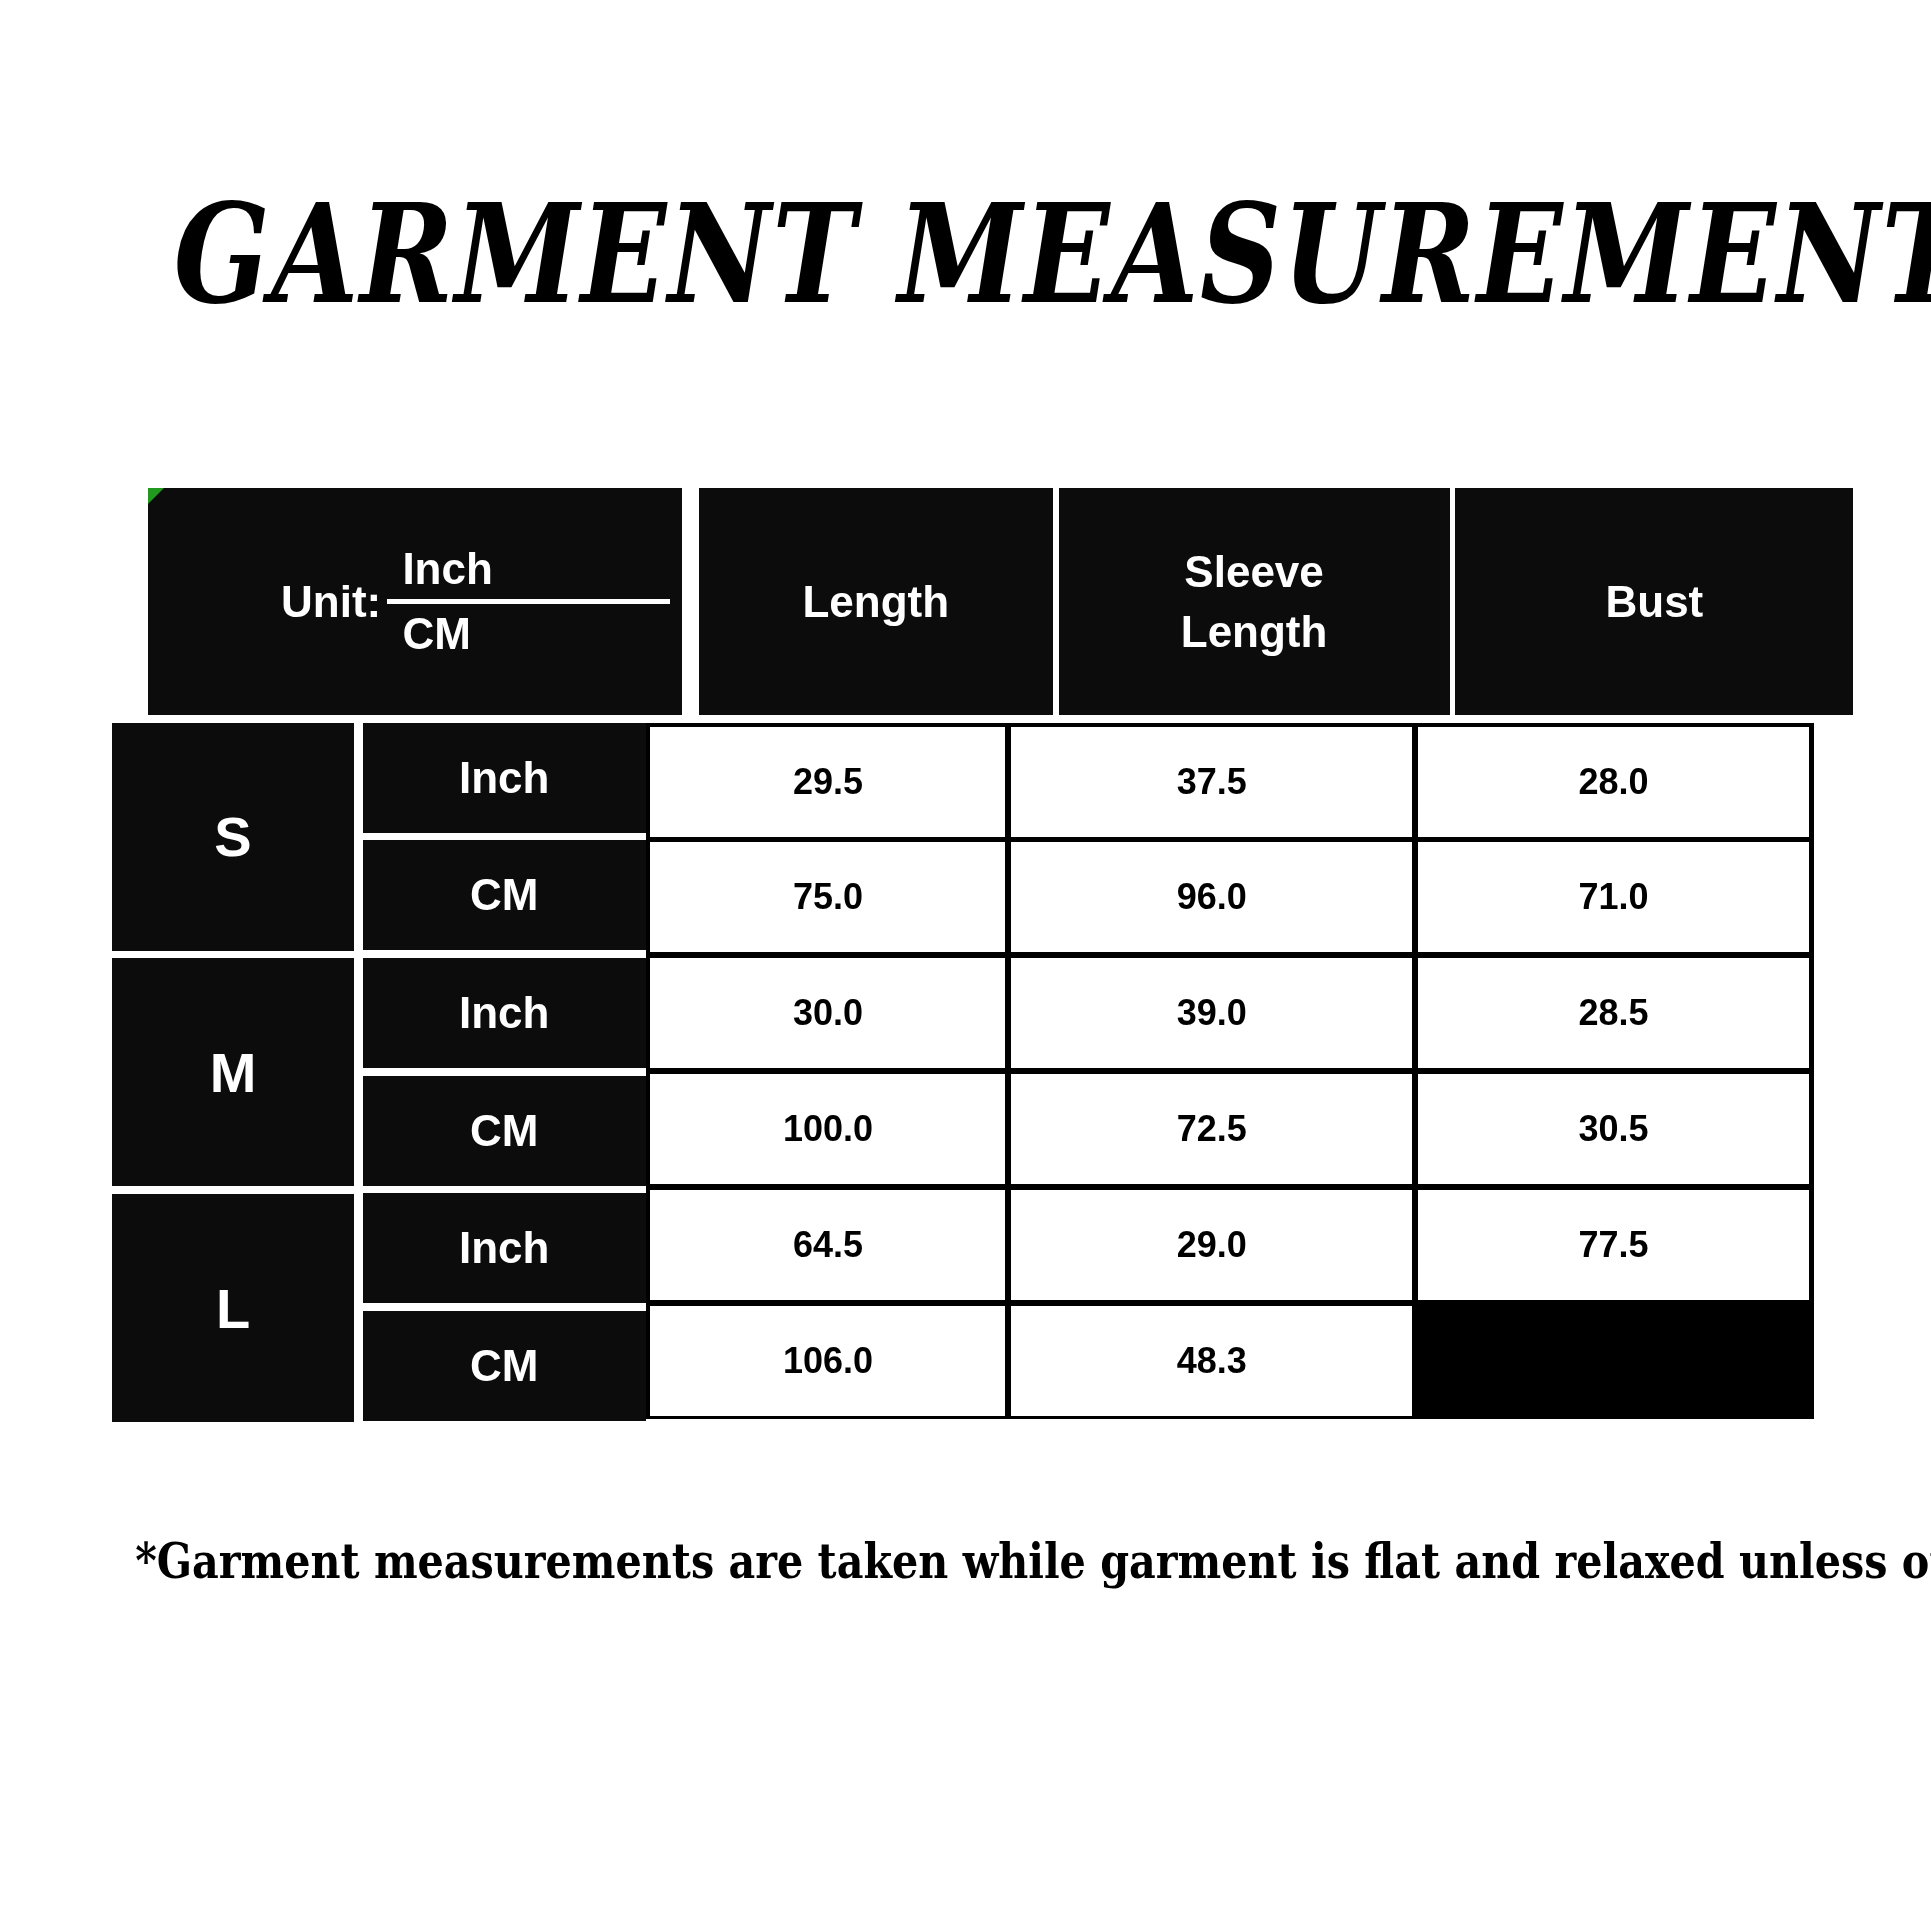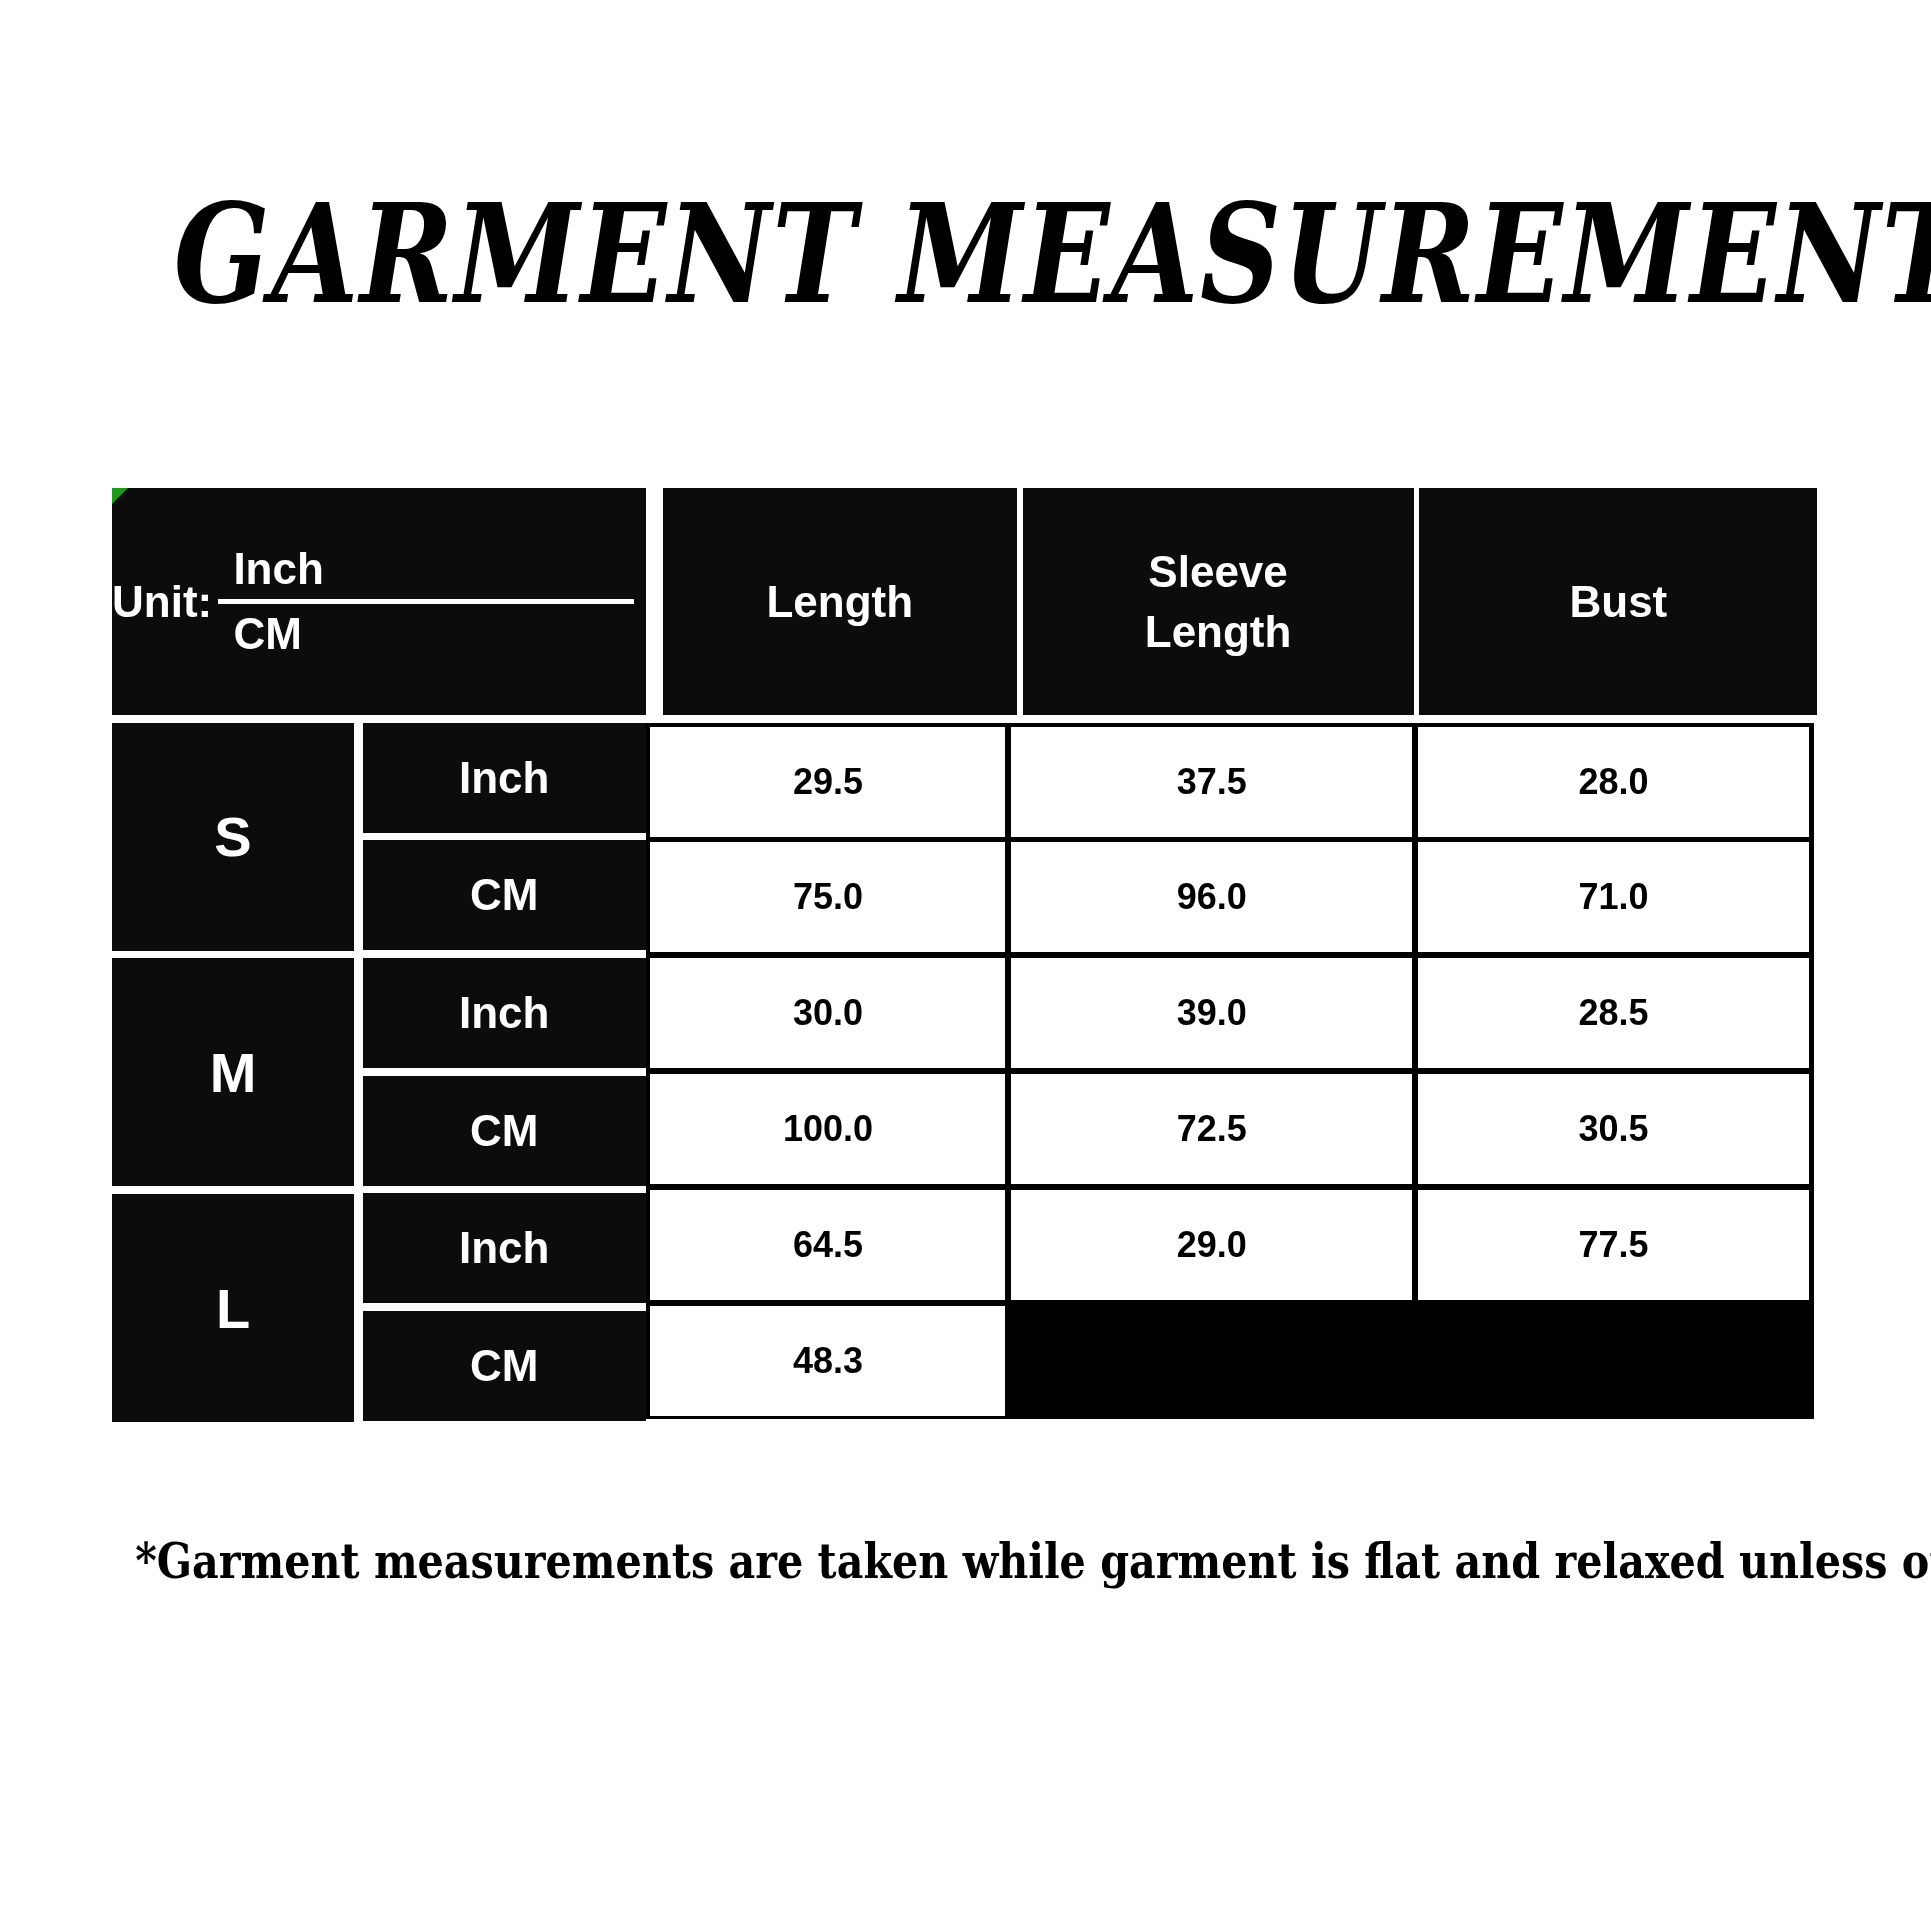--- a/index.html
+++ b/index.html
@@ -20,21 +20,21 @@
     font-size:137px;line-height:1;white-space:nowrap;letter-spacing:1.9px;
     transform:scaleX(0.82);color:#000;
   }
   .gtable{position:absolute;left:112px;top:488px;}
   
   .thead{display:flex;gap:5.8px;height:227px;margin-bottom:7.7px;}
   .hcell{
     background:var(--cell-black);color:#fff;display:flex;align-items:center;justify-content:center;
     font-weight:bold;font-size:44px;box-sizing:border-box;
   }
-  .unitcell{width:534px;position:relative;justify-content:flex-end;padding-right:11.6px;}
+  .unitcell{width:534px;position:relative;justify-content:flex-end;padding-left:133px;padding-right:11.6px;margin-left:36px;}
   .c-length{width:354px;margin-left:11px;}
   .c-bust{width:398px;}
   .c-sleeve{width:391px;}
   .c-sleeve span{max-width:232px;text-align:center;line-height:1.35;}
   .green-tri{
     position:absolute;top:0;left:0;width:0;height:0;
     border-top:16.4px solid var(--marker-green);border-right:16.4px solid transparent;
   }
   .frac{flex:1 1 auto;display:flex;flex-direction:column;align-items:flex-start;margin-left:5.8px;}
   .frac-top,.frac-bottom{margin-left:15.4px;font-size:44px;line-height:1.05;}
@@ -126,20 +126,21 @@
         <div class="data-cell">28.5</div>
 
         <div class="data-cell">100.0</div>
         <div class="data-cell">72.5</div>
 
         <div class="data-cell">30.5</div>
         <div class="data-cell">64.5</div>
         <div class="data-cell">29.0</div>
 
         <div class="data-cell">77.5</div>
+        <div class="data-cell">106.0</div>
         <div class="data-cell">48.3</div>
       </div>
 
     </div>
   </div>
 
   <p class="footnote">*Garment measurements are taken while garment is flat and relaxed unless otherwise specified</p>
 
 </div>
 

